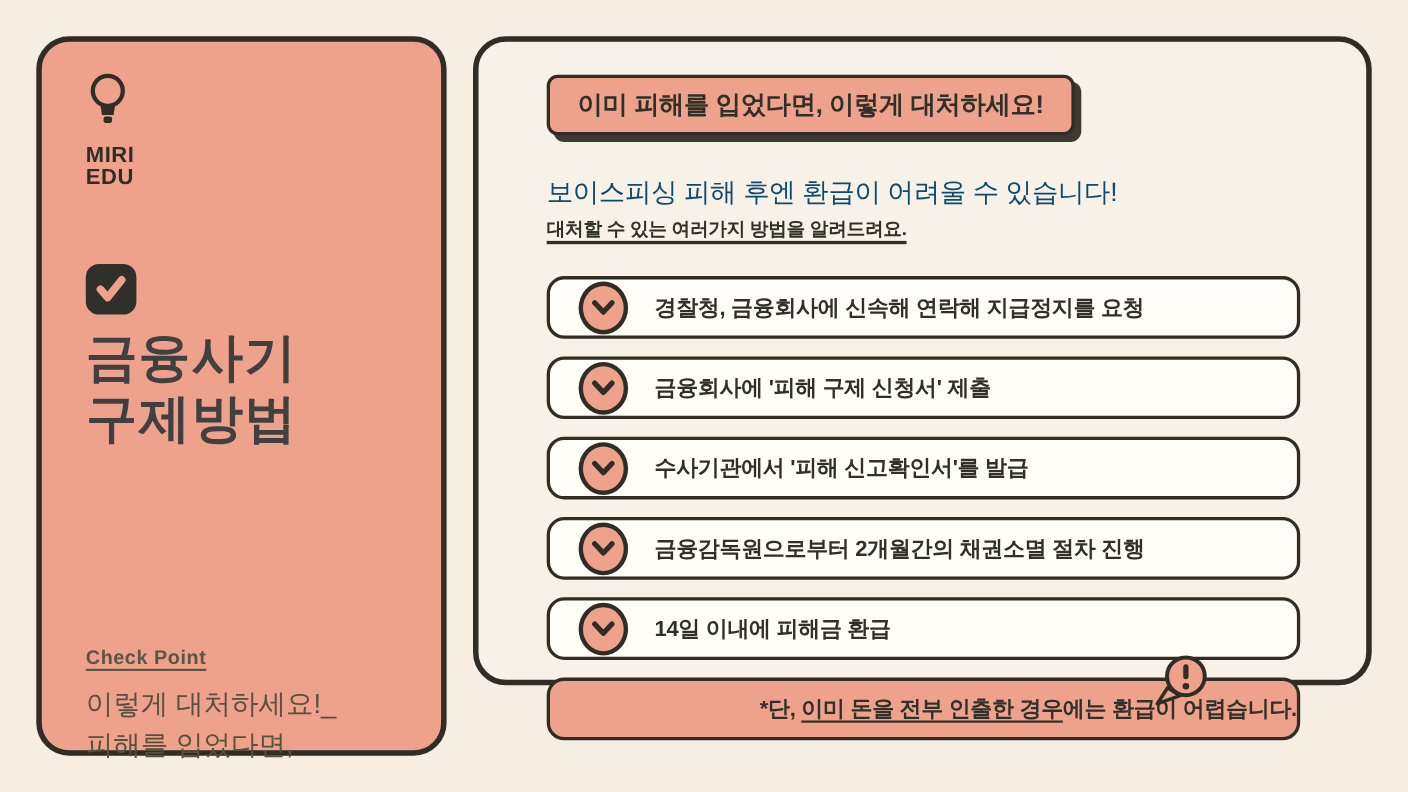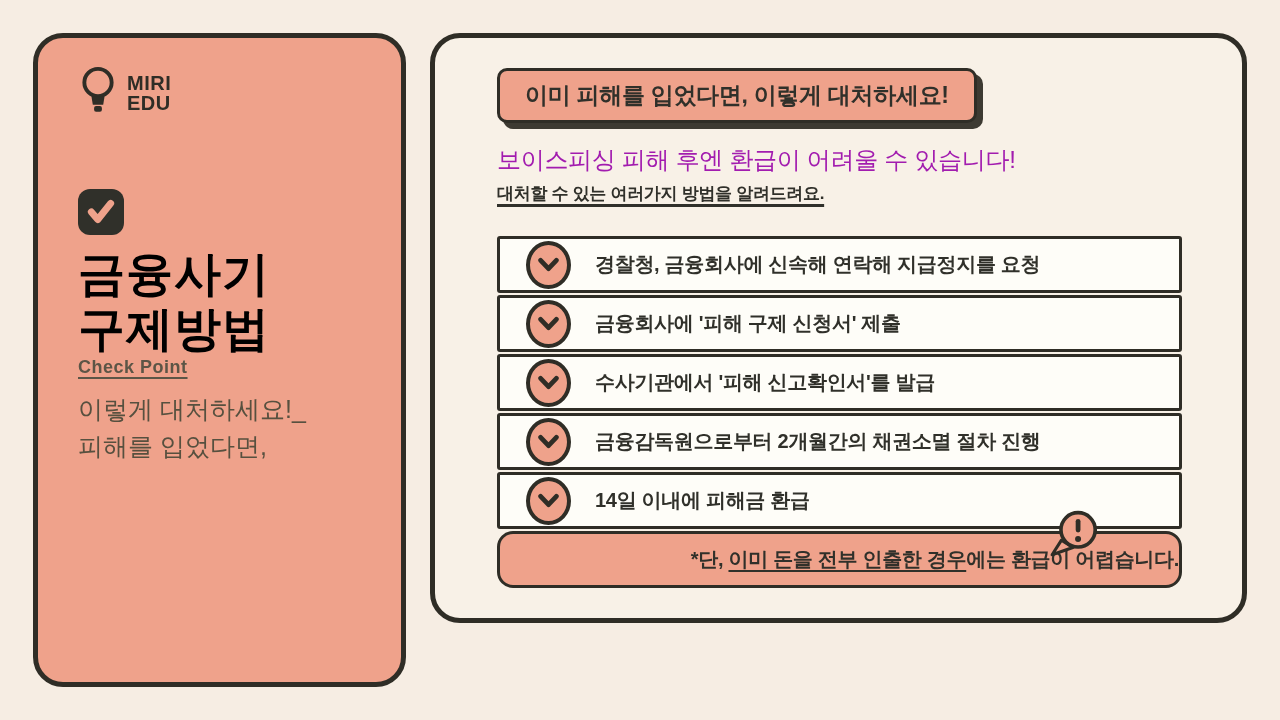--- a/index.html
+++ b/index.html
@@ -7,58 +7,58 @@
   .canvas {
     position:relative; width:1280px; height:720px;
     background:#f6ede3; overflow:hidden;
   }
   
   .left-card {
     position:absolute; left:33px; top:33px; width:373px; height:654px;
     background:#efa28b; border:5px solid #2f2d26; border-radius:30px;
     padding:27px 38px 0 40px;
   }
-  .logo { display:flex; align-items:center; gap:9px; }
+  .logo { display:flex; gap:9px;flex-direction:column; }
   .logo-text { font-size:20px; font-weight:800; line-height:1.02; color:#2f2d26; letter-spacing:0.5px; }
   .check-sq {
     margin-top:68px; width:46px; height:46px; background:#30302a;
     border-radius:12px; display:flex; align-items:center; justify-content:center;
   }
   .big-title {
     margin-top:12px; font-size:47px; font-weight:900; line-height:1.17;
-    color:#000000; letter-spacing:1px;
+    color:#404040; letter-spacing:1px;
   }
   .check-point {
-    font-size:18px; font-weight:600; color:#5c5546;
+    margin-top:180px; font-size:18px; font-weight:600; color:#5c5546;
     text-decoration:underline; text-underline-offset:4px; text-decoration-thickness:1.5px;
     letter-spacing:0.5px;
   }
   .caption {
     margin-top:13px; font-size:25px; font-weight:400; line-height:1.5; color:#57503f;
   }
   
   .right-card {
     position:absolute; left:430px; top:33px; width:817px; height:590px;
     background:#f8f1e7; border:5px solid #2f2d26; border-radius:30px;
     padding:30px 60px 0 62px;
   }
   .header-badge {
     display:inline-block; background:#efa28b; border:3px solid #2f2d26;
     border-radius:10px; padding:9px 25px; font-size:23px; font-weight:800;
     color:#30302a; box-shadow:6px 6px 0 #3d3a32; letter-spacing:-0.3px;
   }
-  .subtitle-1 { margin-top:21px; font-size:24px; font-weight:400; color:#a21caf; letter-spacing:-0.3px; }
+  .subtitle-1 { margin-top:36px; font-size:24px; font-weight:400; color:#0c4a6e; letter-spacing:-0.3px; }
   .subtitle-2 {
     margin-top:6px; font-size:17px; font-weight:800; color:#30302a; letter-spacing:-0.3px;
     text-decoration:underline; text-decoration-thickness:2.5px; text-underline-offset:5px;
   }
   .steps { margin-top:31px; }
   .step {
     display:flex; align-items:center; height:57px; background:#fefdf8;
-    border:3px solid #2f2d26; border-radius:3px; margin-bottom:2px;
+    border:3px solid #2f2d26; border-radius:16px; margin-bottom:16px;
     padding-left:26px;
   }
   .step-badge {
     width:45px; height:48px; border-radius:50%; background:#efa28b;
     border:4px solid #2f2d26; display:flex; align-items:center; justify-content:center;
     flex:0 0 auto;
   }
   .step-text { margin-left:24px; font-size:20px; font-weight:800; color:#30302a; letter-spacing:-0.3px; }
   .warn-banner {
     position:relative; height:57px; margin-top:1px; background:#efa28b;

